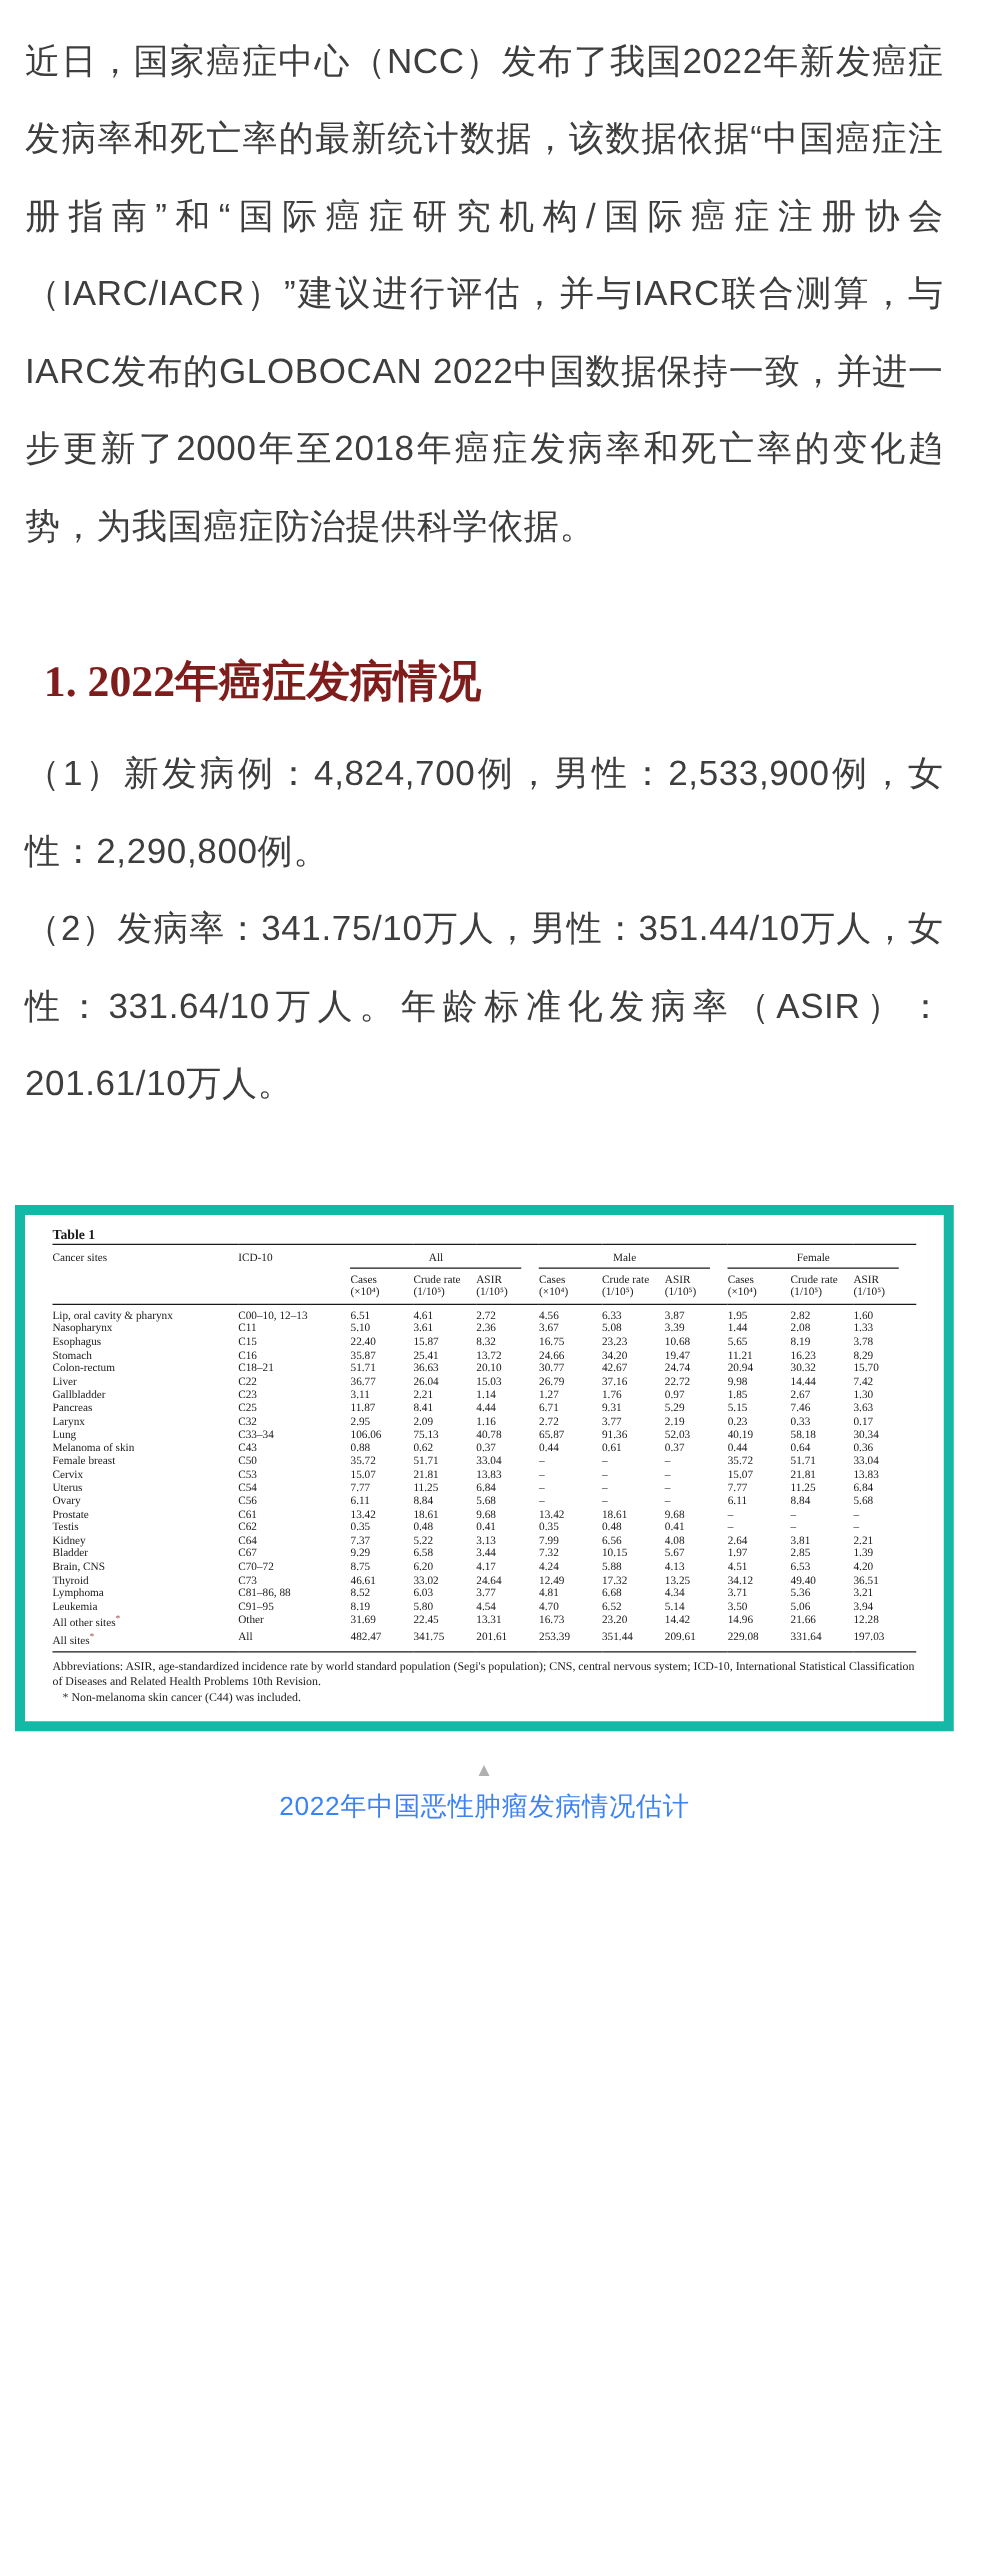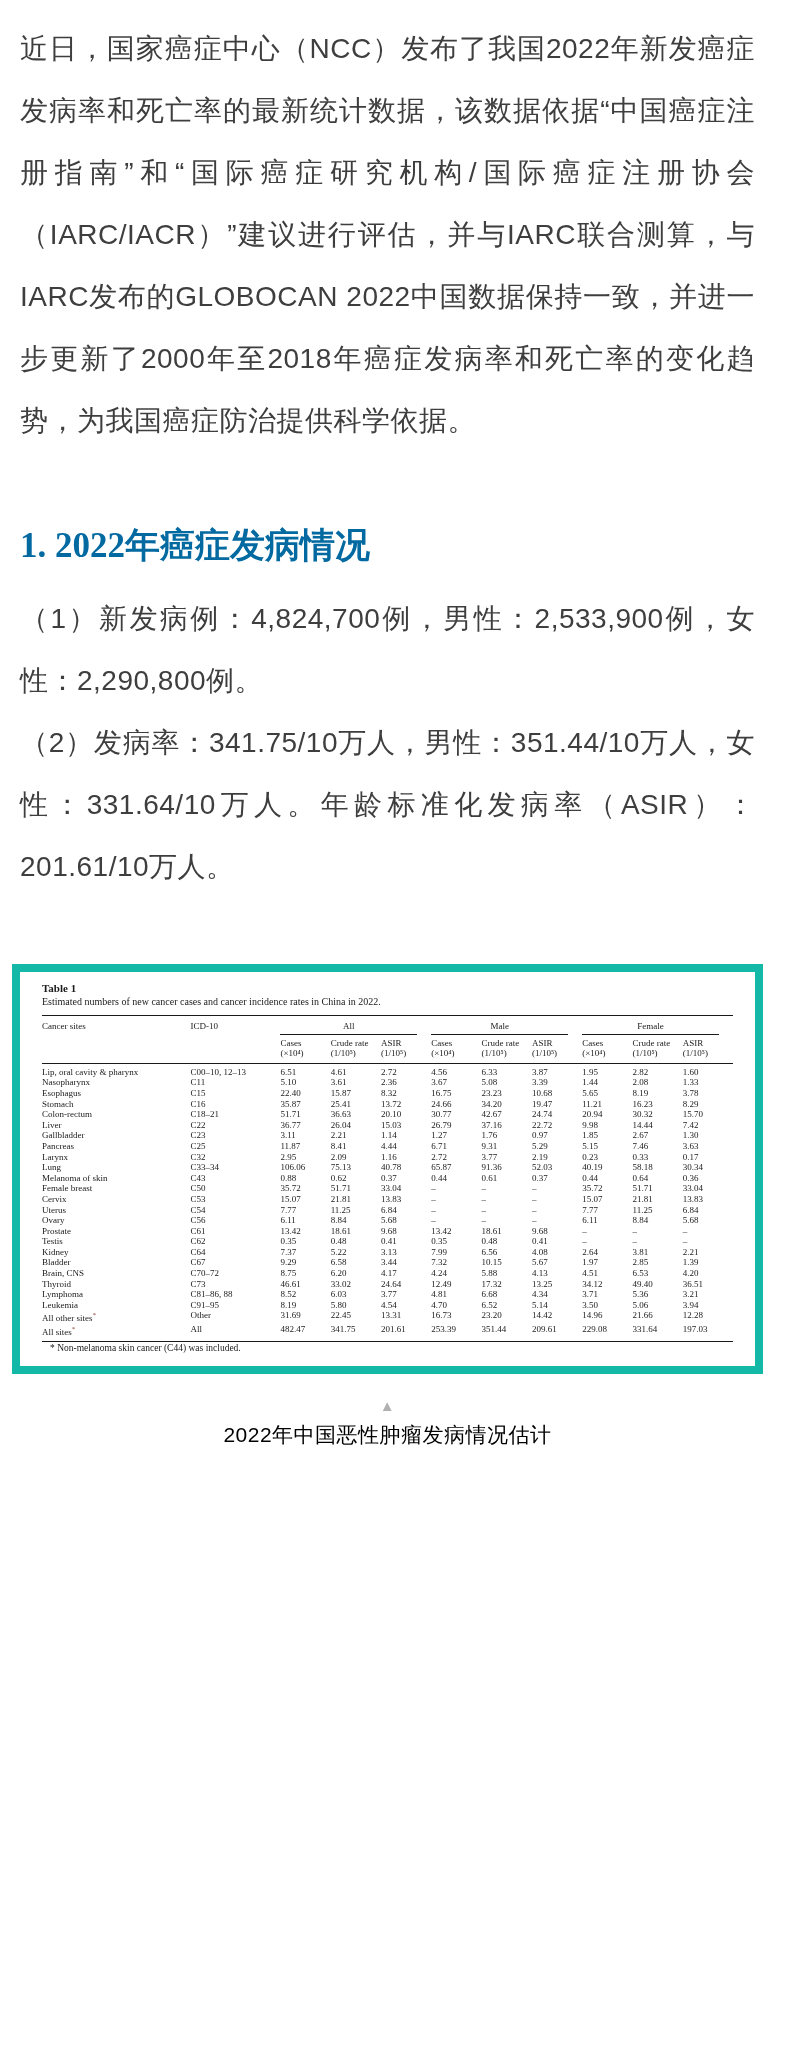--- a/index.html
+++ b/index.html
@@ -3,22 +3,22 @@
 <meta charset="utf-8">
 <style>
   html,body { margin:0; padding:0; background:#ffffff; }
   body { width:800px; font-family:"Liberation Sans", sans-serif; }
 
   .content { padding:18px 45px 0 20px; color:#3e3e3e; font-size:28px;
              line-height:62px; text-align:justify; letter-spacing:0.5px; }
   .content p { margin:0; }
 
   .section-heading { font-family:"Liberation Serif", serif; font-weight:bold;
-                     color:#0369a1; font-size:35px; line-height:44px;
-                     margin:72px 0 20px 0; text-align:left; letter-spacing:0; }
+                     color:#7f1d1d; font-size:35px; line-height:44px;
+                     margin:72px 0 20px 15px; text-align:left; letter-spacing:0; }
 
   
   .table-figure { margin:66px -8px 0 -8px; border:8px solid #14b8a6;
                   padding:9px 22px 12px 22px; font-family:"Liberation Serif", serif;
                   color:#1a1a1a; text-align:left; letter-spacing:0; }
   .tf-title { font-size:11px; font-weight:bold; line-height:14px; }
   .tf-sub   { font-size:10px; line-height:13px; margin-bottom:7px; }
 
   table.journal { width:100%; border-collapse:collapse; font-size:9px;
                   border-top:1.5px solid #1a1a1a; }
@@ -34,40 +34,39 @@
   tbody tr:first-child td { padding-top:3px; }
   tbody tr:last-child td { padding-bottom:3px; }
   sup.mark { color:#8b3a2e; font-size:7px; }
   .unit { display:block; }
   .tf-foot  { font-size:9.5px; line-height:12.5px; margin-top:6px; }
   .tf-foot2 { font-size:9.5px; line-height:12.5px; padding-left:8px; }
 
   
   .fig-caption { text-align:center; margin-top:24px; }
   .fig-tri  { color:#b0b0b0; font-size:15px; line-height:16px; }
-  .fig-text { color:#000000; font-size:21px; line-height:34px; margin-top:4px;
+  .fig-text { color:#3b82f6; font-size:21px; line-height:34px; margin-top:4px;
               letter-spacing:0.5px; }
 
   .para3 { margin-top:72px !important; }
 </style>
 </head>
 <body>
 
 <div class="content">
 
   <p>近日，国家癌症中心（NCC）发布了我国2022年新发癌症发病率和死亡率的最新统计数据，该数据依据“中国癌症注册指南”和“国际癌症研究机构/国际癌症注册协会（IARC/IACR）”建议进行评估，并与IARC联合测算，与IARC发布的GLOBOCAN 2022中国数据保持一致，并进一步更新了2000年至2018年癌症发病率和死亡率的变化趋势，为我国癌症防治提供科学依据。</p>
 
   <div class="section-heading">1. 2022年癌症发病情况</div>
 
   <p>（1）新发病例：4,824,700例，男性：2,533,900例，女性：2,290,800例。</p>
   <p>（2）发病率：341.75/10万人，男性：351.44/10万人，女性：331.64/10万人。年龄标准化发病率（ASIR）：201.61/10万人。</p>
 
   <div class="table-figure">
     <div class="tf-title">Table 1</div>
-    <div class="tf-sub">Estimated numbers of new cancer cases and cancer incidence rates in China in 2022.</div>
 
     <table class="journal">
       <colgroup>
         <col style="width:21.5%">
           <col style="width:13%">
         <col style="width:7.28%">
           <col style="width:7.28%">
           <col style="width:7.28%">
         <col style="width:7.28%">
           <col style="width:7.28%">
@@ -424,20 +423,21 @@
             <td>253.39</td>
             <td>351.44</td>
             <td>209.61</td>
             <td>229.08</td>
             <td>331.64</td>
             <td>197.03</td>
           </tr>
         </tbody>
     </table>
 
+    <div class="tf-foot">Abbreviations: ASIR, age-standardized incidence rate by world standard population (Segi's population); CNS, central nervous system; ICD-10, International Statistical Classification of Diseases and Related Health Problems 10th Revision.</div>
     <div class="tf-foot2">* Non-melanoma skin cancer (C44) was included.</div>
   </div>
 
   <div class="fig-caption">
     <div class="fig-tri">▲</div>
     <div class="fig-text">2022年中国恶性肿瘤发病情况估计</div>
   </div>
 
 
 </div>

